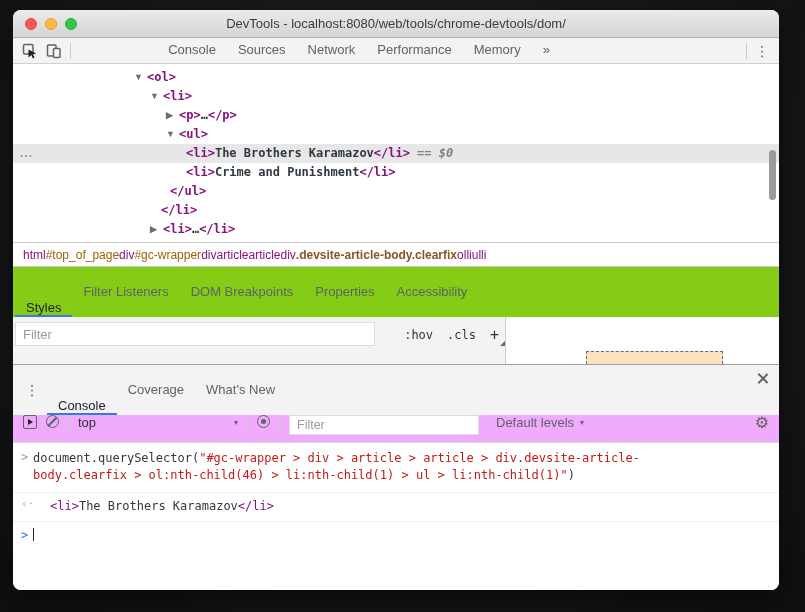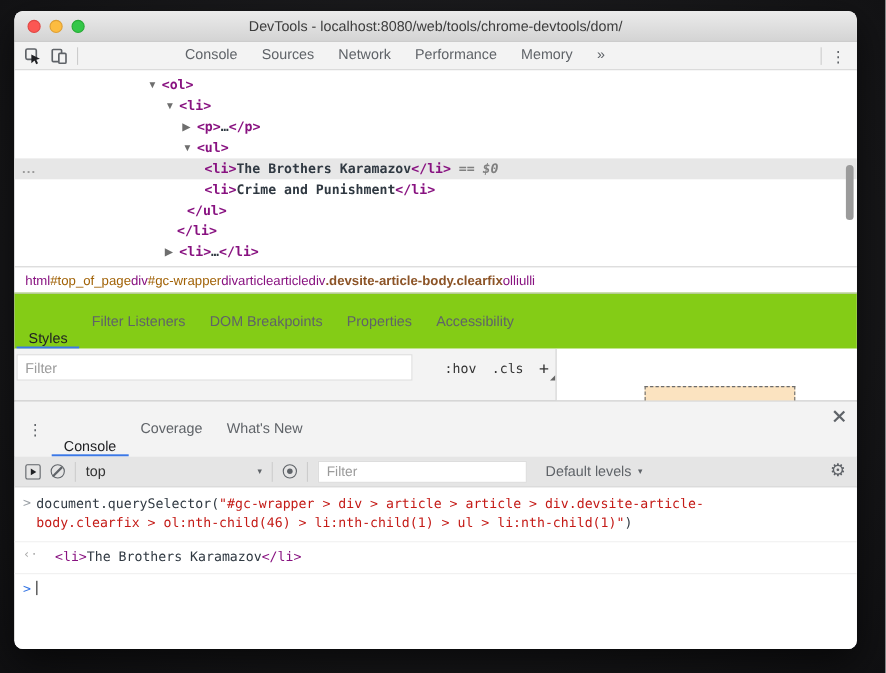--- a/index.html
+++ b/index.html
@@ -107,22 +107,22 @@
     flex:0 0 28px; background:#f3f3f3; display:flex; align-items:stretch; position:relative;
   }
   .dtabs .kebab { align-self:center; margin:0 8px 0 12px; }
   .close-x { position:absolute; right:9px; top:6px; width:15px; height:15px; cursor:default; }
   .close-x::before, .close-x::after {
     content:""; position:absolute; left:7px; top:1px; width:1.6px; height:13px; background:#5f6368;
   }
   .close-x::before { transform:rotate(45deg); }
   .close-x::after { transform:rotate(-45deg); }
   .dtoolbar {
-    flex:0 0 28px; background:#e5e5e5; border-bottom:1px solid #d9d9d9;
-    display:flex; align-items:center; gap:9px; padding:0 10px; position:relative;
+    flex:0 0 28px; background:#f0abfc; border-bottom:1px solid #d9d9d9;
+    display:flex; align-items:flex-start; gap:9px; padding:0 10px; position:relative;
   }
   .ctx-icon { width:14px; height:14px; border:1.5px solid #5f6368; border-radius:2px;
     display:flex; align-items:center; justify-content:center; }
   .ctx-icon::after { content:""; width:0; height:0; border-top:3.5px solid transparent;
     border-bottom:3.5px solid transparent; border-left:5.5px solid #202124; margin-left:1px; }
   .block-icon { width:13px; height:13px; border:1.5px solid #5f6368; border-radius:50%; position:relative; }
   .block-icon::after { content:""; position:absolute; left:-1px; top:4.6px; width:12px; height:1.5px;
     background:#5f6368; transform:rotate(-45deg); }
   .ctx-select { width:160px; display:flex; align-items:center; justify-content:space-between;
     font-size:13px; color:#333; }

